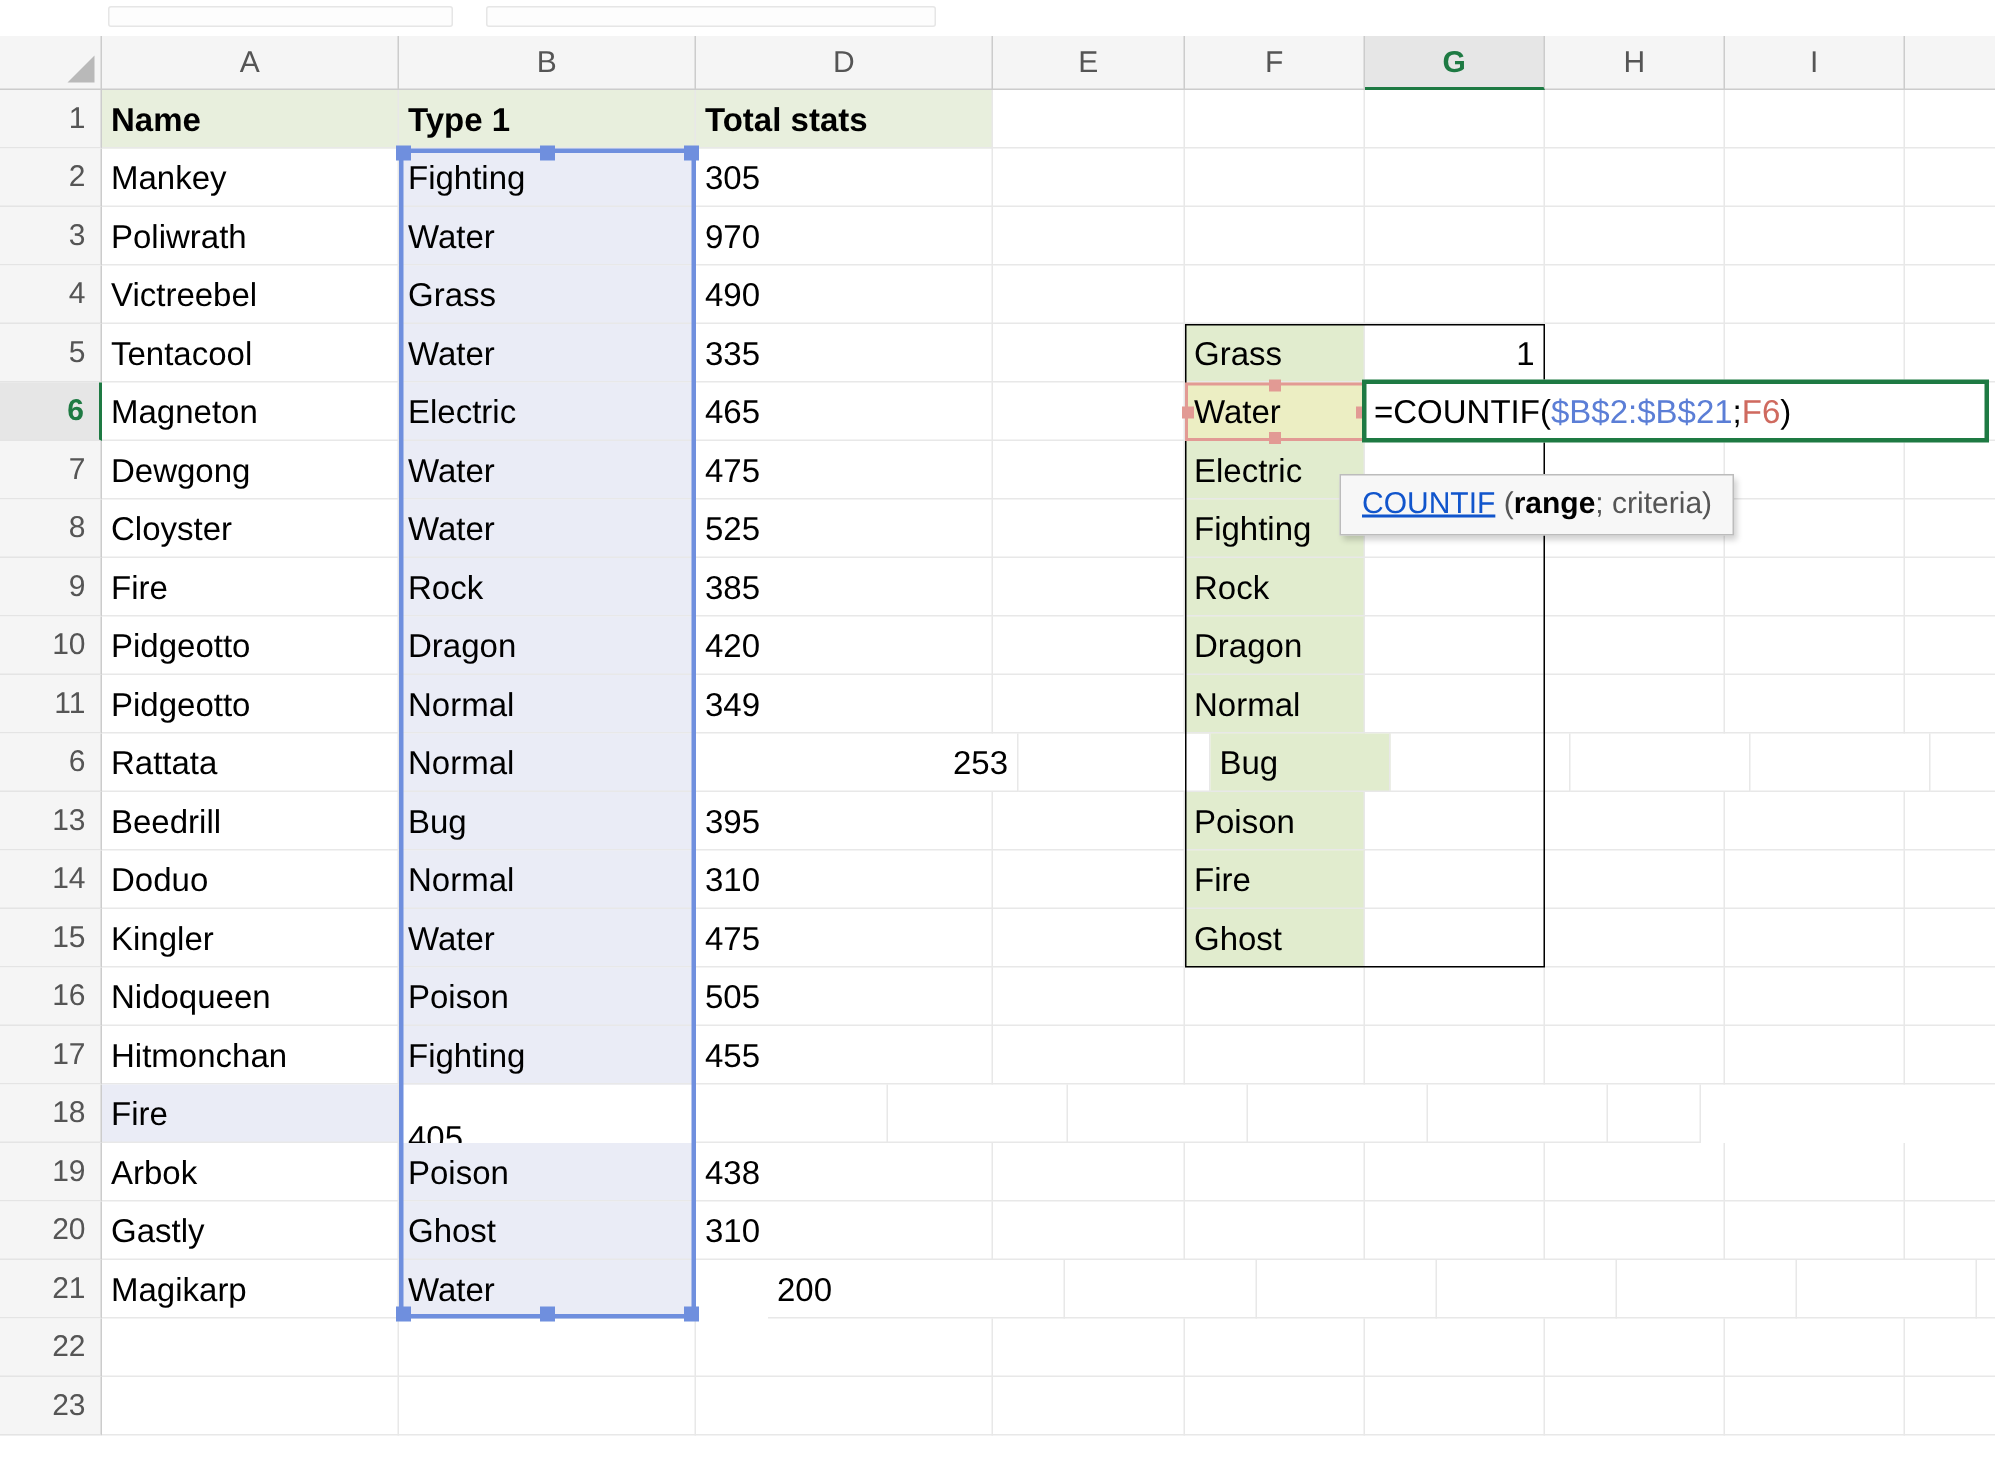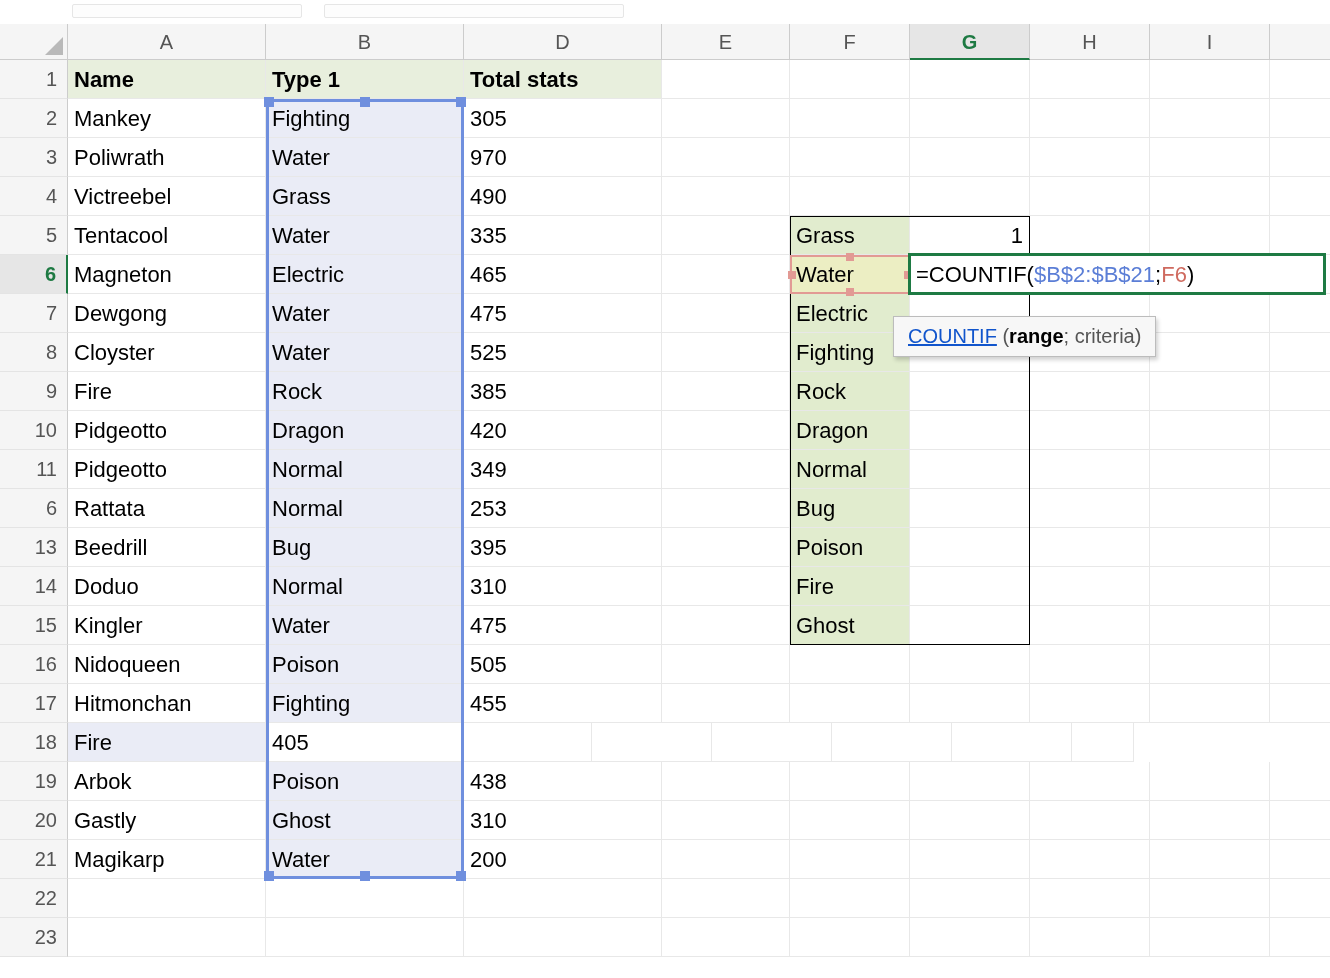--- a/index.html
+++ b/index.html
@@ -313,21 +313,21 @@
         <div class="cell wE" style="width: 128px;"></div>
         <div class="cell wF f-fill" style="width: 120px;">Normal</div>
         <div class="cell wG" style="width: 120px;"></div>
         <div class="cell wH" style="width: 120px;"></div>
         <div class="cell wI" style="width: 120px;"></div>
         <div class="cell wX" style="width: 62px;"></div>
       </div>
       <div class="row">
         <div class="cell wA" style="width: 198px;">Rattata</div>
         <div class="cell wB colB-sel" style="width: 198px;">Normal</div>
-        <div class="cell wD" style="width: 198px;">253</div>
+        <div class="cell wD" style="width: 215px; text-align: right;">253</div>
         <div class="cell wE" style="width: 128px;"></div>
         <div class="cell wF f-fill" style="width: 120px;">Bug</div>
         <div class="cell wG" style="width: 120px;"></div>
         <div class="cell wH" style="width: 120px;"></div>
         <div class="cell wI" style="width: 120px;"></div>
         <div class="cell wX" style="width: 62px;"></div>
       </div>
       <div class="row">
         <div class="cell wA" style="width: 198px;">Beedrill</div>
         <div class="cell wB colB-sel" style="width: 198px;">Bug</div>
@@ -378,21 +378,21 @@
         <div class="cell wD" style="width: 198px;">455</div>
         <div class="cell wE" style="width: 128px;"></div>
         <div class="cell wF" style="width: 120px;"></div>
         <div class="cell wG" style="width: 120px;"></div>
         <div class="cell wH" style="width: 120px;"></div>
         <div class="cell wI" style="width: 120px;"></div>
         <div class="cell wX" style="width: 62px;"></div>
       </div>
       <div class="row">
         <div class="cell wB colB-sel" style="width: 198px;">Fire</div>
-        <div class="cell wD" style="width: 198px;">405</div>
+        <div class="cell wD" style="width: 198px; margin-top: 16px;">405</div>
         <div class="cell wE" style="width: 128px;"></div>
         <div class="cell wF" style="width: 120px;"></div>
         <div class="cell wG" style="width: 120px;"></div>
         <div class="cell wH" style="width: 120px;"></div>
         <div class="cell wI" style="width: 120px;"></div>
         <div class="cell wX" style="width: 62px;"></div>
       </div>
       <div class="row">
         <div class="cell wA" style="width: 198px;">Arbok</div>
         <div class="cell wB colB-sel" style="width: 198px;">Poison</div>
@@ -411,21 +411,21 @@
         <div class="cell wE" style="width: 128px;"></div>
         <div class="cell wF" style="width: 120px;"></div>
         <div class="cell wG" style="width: 120px;"></div>
         <div class="cell wH" style="width: 120px;"></div>
         <div class="cell wI" style="width: 120px;"></div>
         <div class="cell wX" style="width: 62px;"></div>
       </div>
       <div class="row">
         <div class="cell wA" style="width: 198px;">Magikarp</div>
         <div class="cell wB colB-sel" style="width: 198px;">Water</div>
-        <div class="cell wD" style="width: 198px;">200</div>
+        <div class="cell wD" style="width: 198px; margin-left: 48px;">200</div>
         <div class="cell wE" style="width: 128px;"></div>
         <div class="cell wF" style="width: 120px;"></div>
         <div class="cell wG" style="width: 120px;"></div>
         <div class="cell wH" style="width: 120px;"></div>
         <div class="cell wI" style="width: 120px;"></div>
         <div class="cell wX" style="width: 62px;"></div>
       </div>
       <div class="row">
         <div class="cell wA" style="width: 198px;"></div>
         <div class="cell wB" style="width: 198px;"></div>

